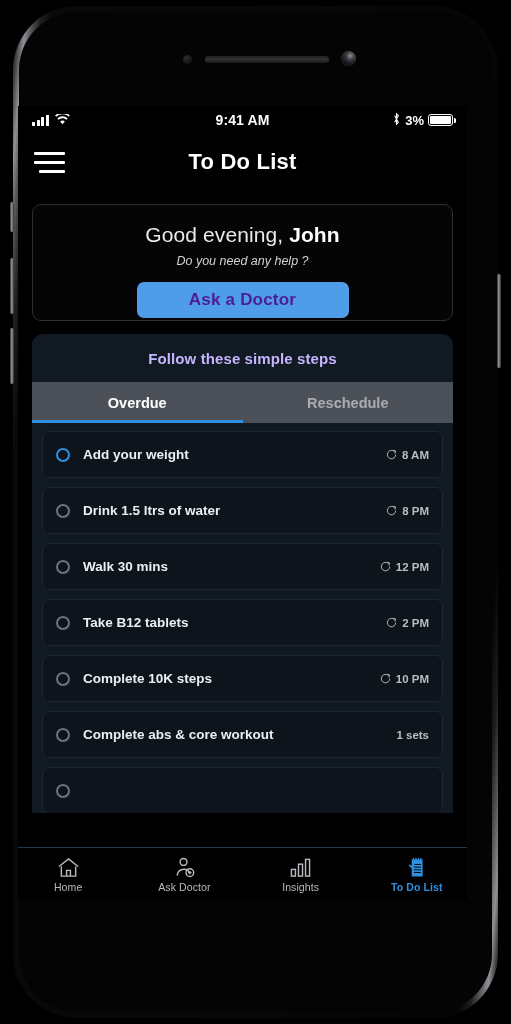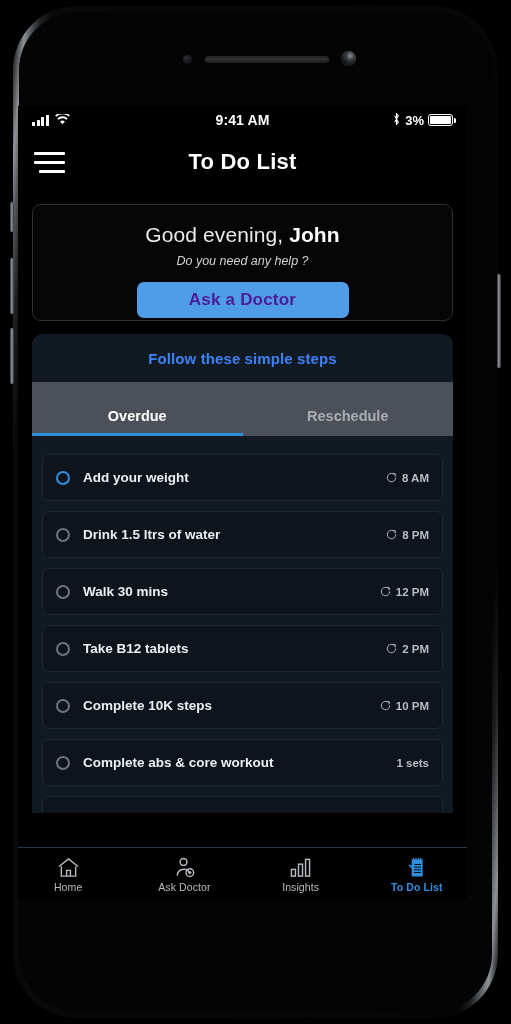--- a/index.html
+++ b/index.html
@@ -123,41 +123,41 @@
     color: #4c1d95; font-family: inherit; font-size: 17px; font-weight: bold;
     letter-spacing: .2px; cursor: pointer;
   }
 
   
   .panel {
     margin: 13px 14px 0; border-radius: 11px 11px 0 0;
     background: #111923; overflow: hidden; height: 479px;
   }
   .panel-head {
-    text-align: center; color: #3b82f6; font-size: 15px; font-weight: bold;
+    text-align: center; color: #c4b5fd; font-size: 15px; font-weight: bold;
     padding: 16px 0 15px; letter-spacing: .1px;
   }
   .tabs { display: flex; background: #4c5159; position: relative; }
   .tab {
-    flex: 1; text-align: center; padding: 26px 0 12px;
+    flex: 1; text-align: center; padding: 13px 0 12px;
     font-size: 14.5px; font-weight: bold; cursor: pointer;
     color: #a9adb3;
   }
   .tab.active { color: #fff; }
   .tab.active::after {
     content:""; position: absolute; bottom: 0; left: 0; width: 50%;
     height: 3px; background: #2f8fe0;
   }
 
   .tasklist { padding: 8px 10px 0; }
   .task {
     display: flex; align-items: center;
     height: 47px; margin-bottom: 9px;
     background: #0d141c; border: 1px solid #1d2733; border-radius: 7px;
-    padding: 0 13px; cursor: pointer; margin-top: 10px;
+    padding: 0 13px; cursor: pointer;
   }
   .check {
     width: 14px; height: 14px; border-radius: 50%;
     border: 2px solid #6d747c; flex: 0 0 auto; margin-right: 13px;
   }
   .task.active .check { border-color: #2f8fe0; }
   .task-label { color: #eceff2; font-size: 13.5px; font-weight: bold; flex: 1; }
   .task-meta {
     display: flex; gap: 5px;
     color: #b9bec4; font-size: 11.5px; font-weight: bold;

